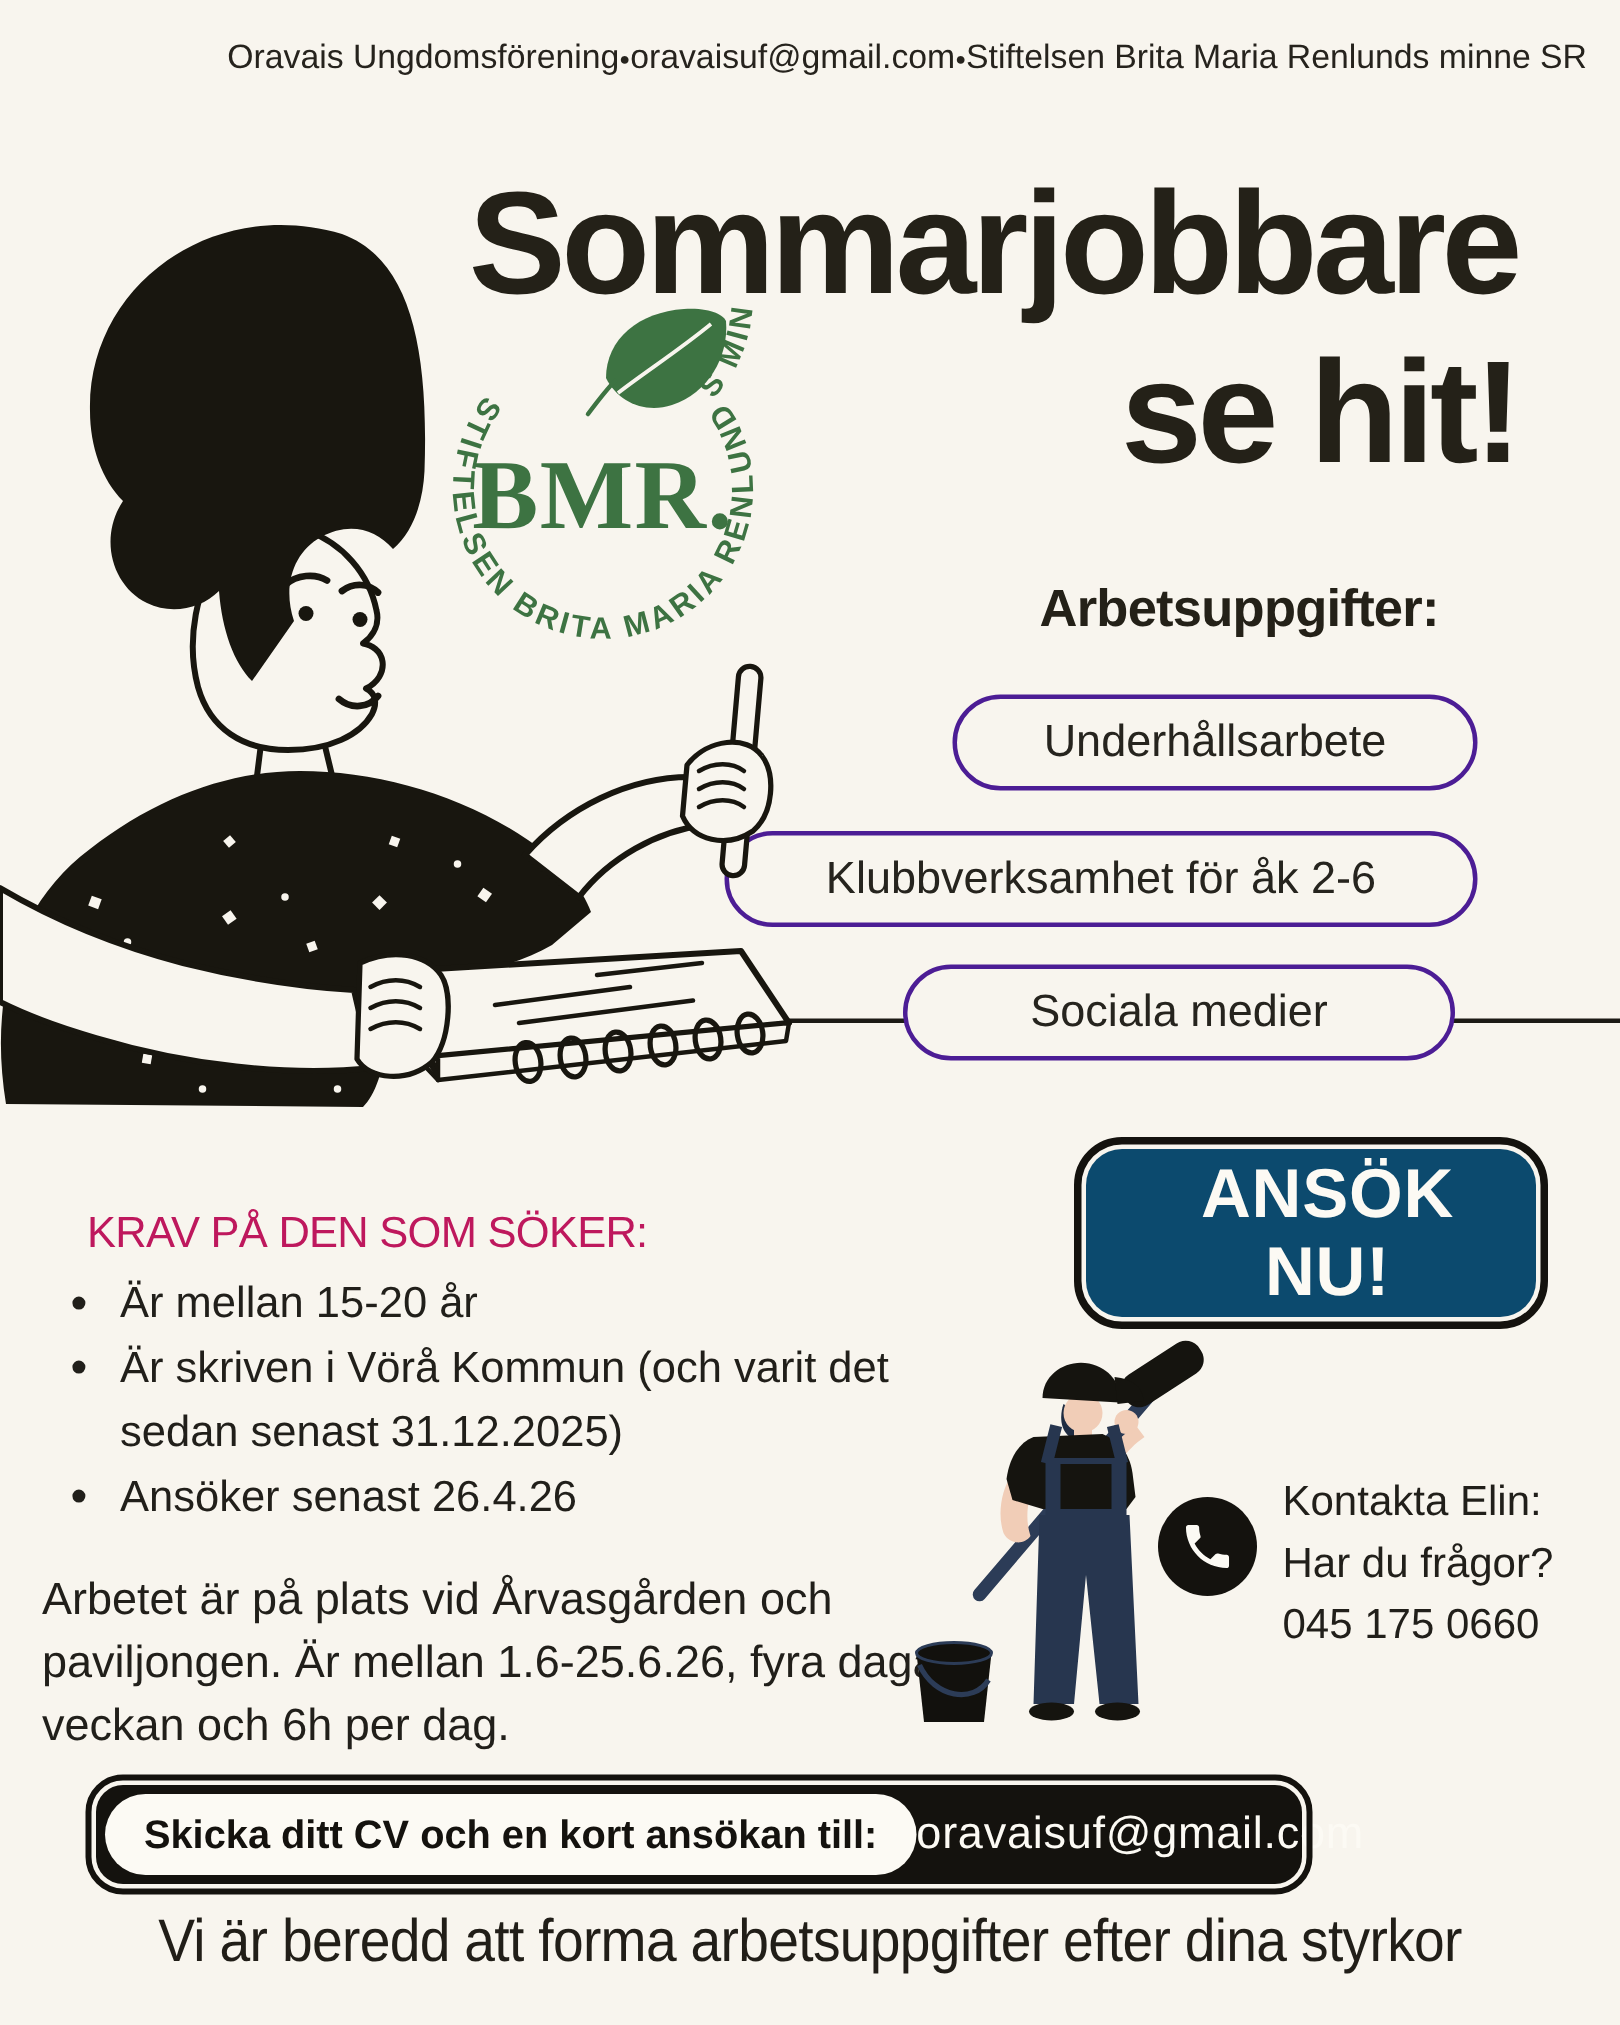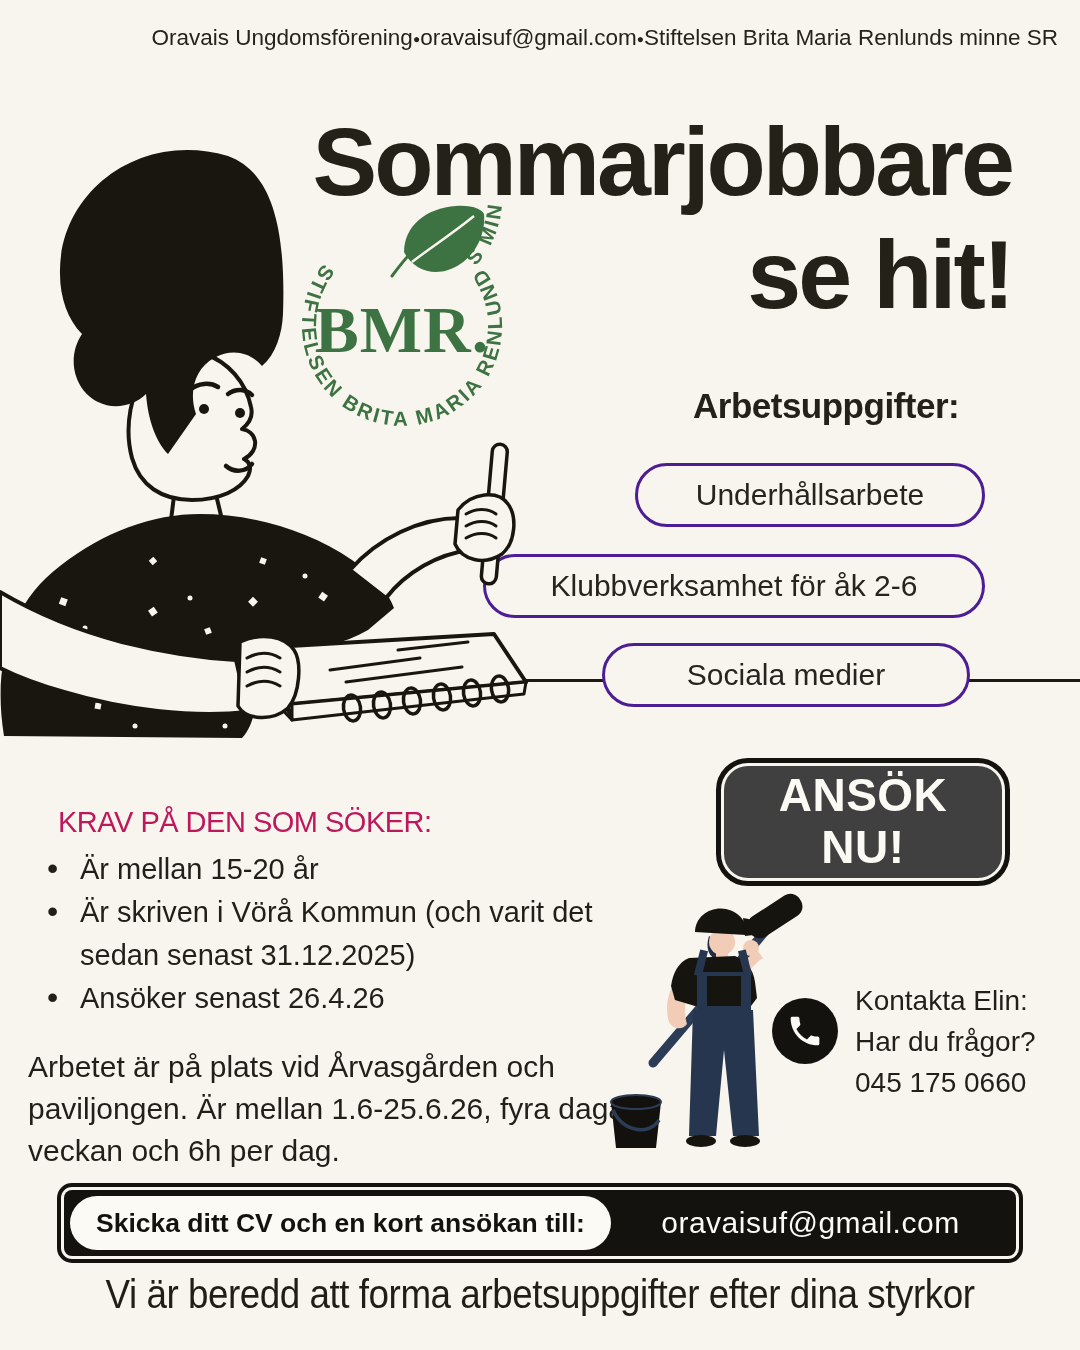--- a/index.html
+++ b/index.html
@@ -19,37 +19,37 @@
   
   .tasks-heading{position:absolute;left:693px;top:386px;font-size:35px;font-weight:700;letter-spacing:-0.5px;color:#242118;}
   .pill{position:absolute;box-sizing:border-box;border:3px solid #4c1d95;border-radius:40px;background:#f8f5ee;
     display:flex;align-items:center;justify-content:center;font-size:30px;color:#26241e;z-index:2;}
   .pill1{left:635px;top:463px;width:350px;height:64px;}
   .pill2{left:483px;top:554px;width:502px;height:64px;}
   .pill3{left:602px;top:643px;width:368px;height:64px;}
   .table-line{position:absolute;left:520px;top:679px;width:560px;height:3px;background:#1c1a15;z-index:1;}
   .writer{position:absolute;left:0;top:128px;z-index:3;pointer-events:none;}
   
-  .apply-btn{position:absolute;left:724px;top:766px;width:278px;height:112px;background:#404040;border-radius:24px;
+  .apply-btn{position:absolute;left:724px;top:766px;width:278px;height:112px;background:#0c4a6e;border-radius:24px;
     outline:5px solid #14120e;outline-offset:3px;display:flex;flex-direction:column;align-items:center;justify-content:center;
-    color:#fcfaf4;font-size:46px;font-weight:700;letter-spacing:0.5px;line-height:1.12;cursor:pointer;z-index:2;}
+    color:#fcfaf4;font-size:46px;font-weight:700;letter-spacing:0.5px;line-height:1.12;cursor:pointer;z-index:2;padding-left:22px;}
   
   .req-heading{position:absolute;left:58px;top:806px;font-size:29px;font-weight:400;letter-spacing:-0.5px;color:#be185d;}
   .req-list{position:absolute;left:45px;top:848px;width:580px;margin:0;padding:0;list-style:none;
     font-size:29px;line-height:43px;color:#211f1a;}
   .req-list li{position:relative;padding-left:35px;}
   .req-list li::before{content:"•";position:absolute;left:2px;top:-1px;font-size:32px;}
   
   .details{position:absolute;left:28px;top:1046px;width:630px;font-size:30px;line-height:42px;color:#211f1a;}
   
   .painter{position:absolute;left:605px;top:888px;}
   .phone-badge{position:absolute;left:772px;top:998px;width:66px;height:66px;}
   .contact{position:absolute;left:855px;top:980px;font-size:28px;line-height:41px;color:#211f1a;}
   
-  .cta-bar{position:absolute;left:64px;top:1190px;width:952px;height:66px;background:#14120e;border-radius:8px;
+  .cta-bar{position:absolute;left:64px;top:1190px;width:804px;height:66px;background:#14120e;border-radius:18px;
     outline:4px solid #14120e;outline-offset:3px;display:flex;align-items:center;padding:0 6px;box-sizing:border-box;z-index:2;}
   .cta-label-pill{height:54px;background:#fcfaf4;border-radius:27px;display:flex;align-items:center;
     padding:0 26px;font-size:26.5px;font-weight:700;color:#14120e;white-space:nowrap;}
   .cta-email{flex:1;text-align:center;color:#fcfaf4;font-size:30px;letter-spacing:0.5px;cursor:pointer;}
   
   .footer-line{position:absolute;left:0;top:1272px;width:100%;text-align:center;font-size:40px;letter-spacing:-0.5px;
     color:#211e18;transform:scaleX(0.92);}
 </style>
 </head>
 <body>

